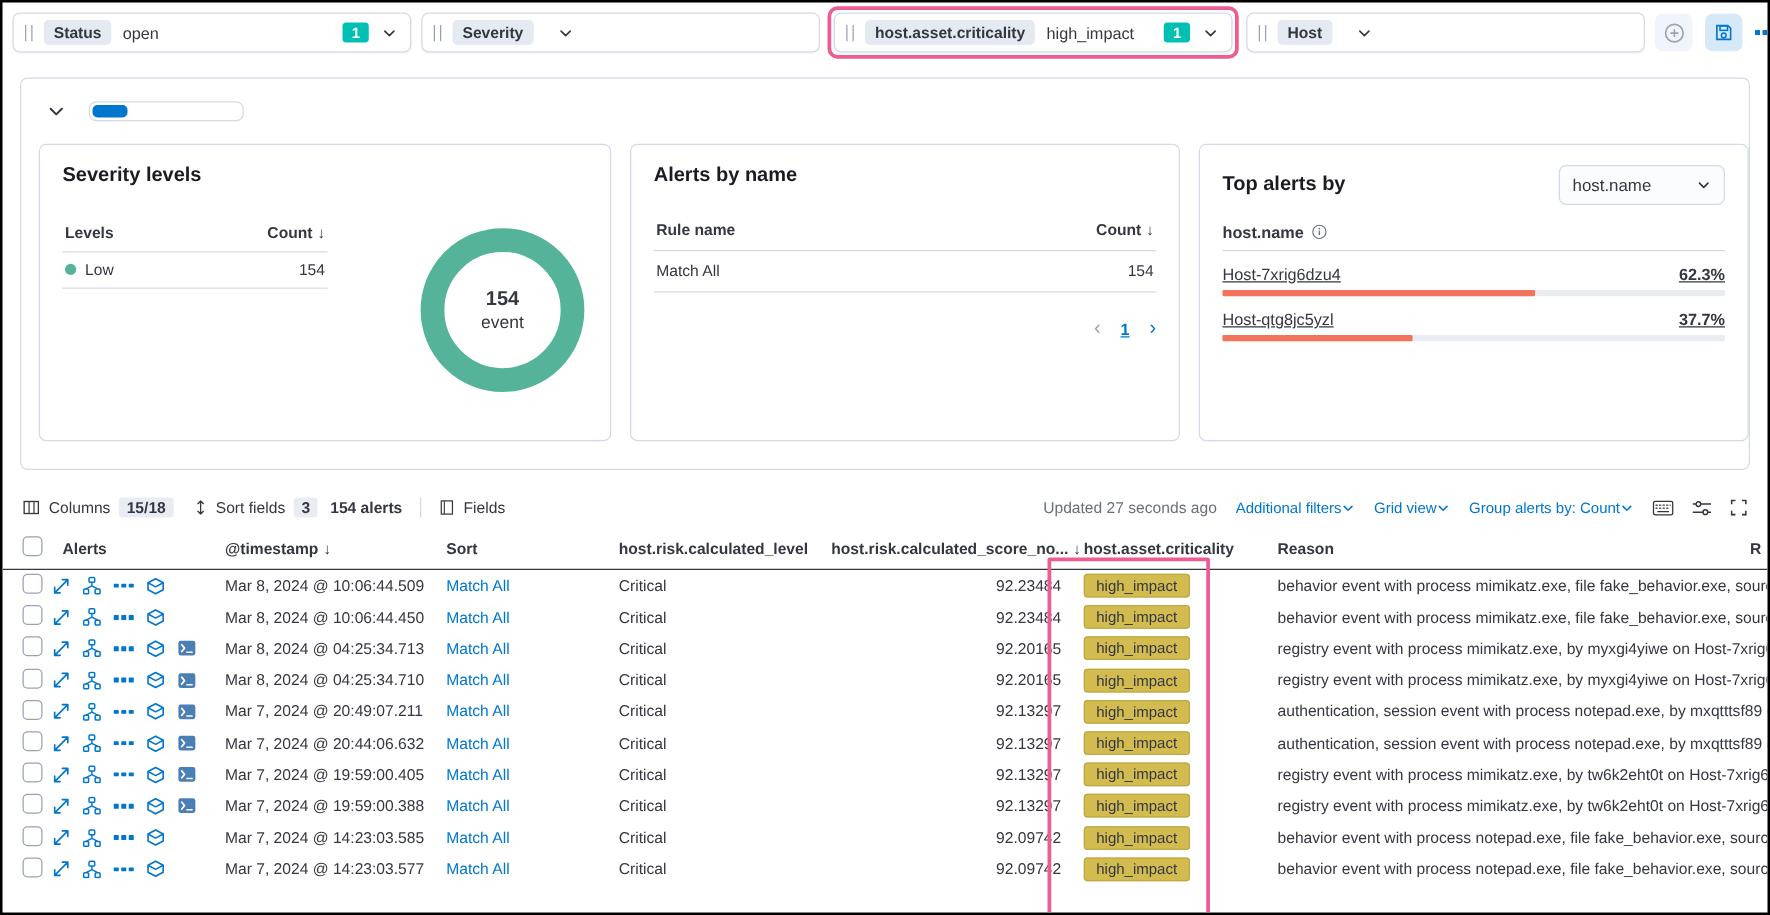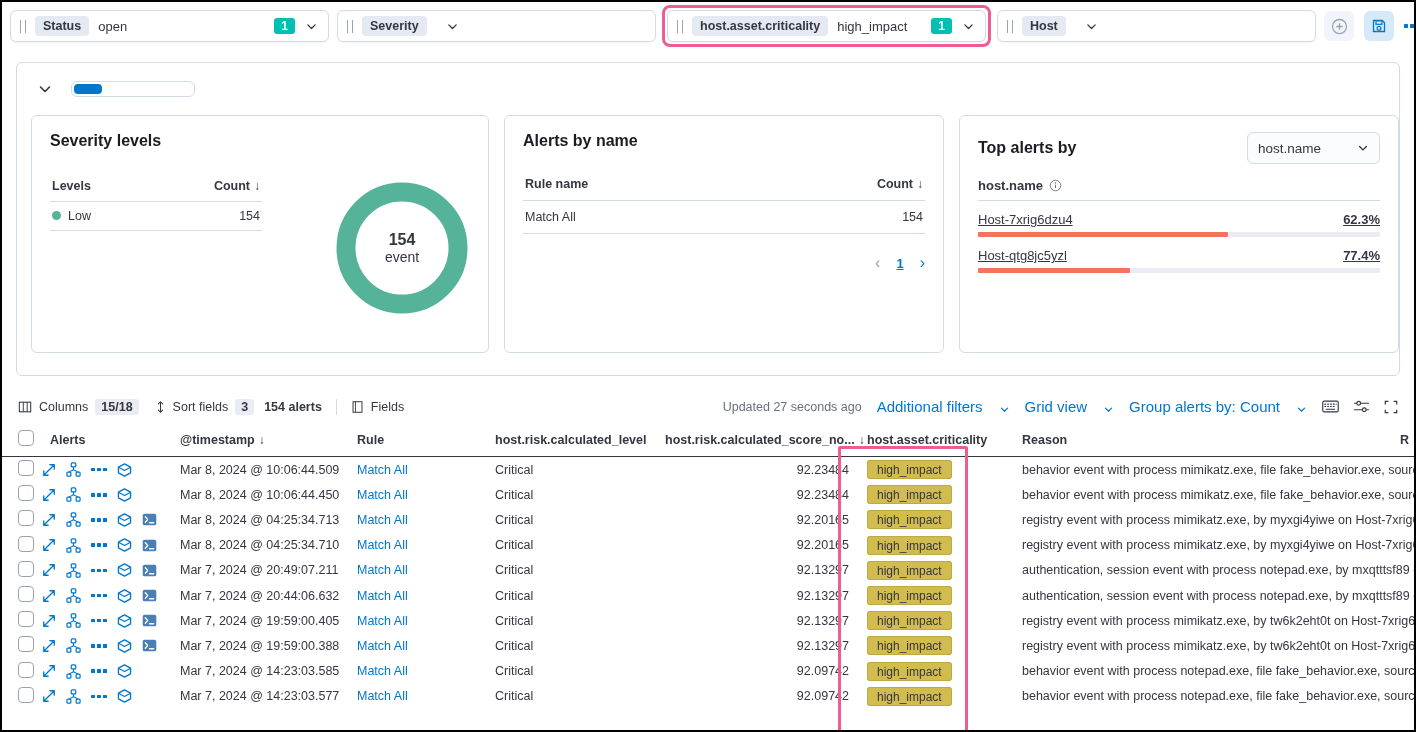--- a/index.html
+++ b/index.html
@@ -73,21 +73,21 @@
   .bar-track{height:5px; background:#E9EDF3; margin-top:5px; border-radius:1px;}
   .bar-fill{height:100%; background:var(--bar-orange); border-radius:1px;}
   
   .tbar{display:flex; align-items:center; margin:22px 16px 0 16px; font-size:12.5px;}
   .tbar .grp{display:flex; align-items:center; gap:7px;}
   .tbar .spacer{width:16px;}
   .mini-badge{background:#E9EDF3; border-radius:3px; padding:1px 6px; font-weight:700;}
   .vsep{width:1px; height:16px; background:var(--border); margin:0 14px;}
   .tbar-right{margin-left:auto; display:flex; align-items:center; gap:15px;}
   .muted{color:var(--subtle);}
-  .blue-link{color:var(--link-blue); font-size:15px; display:inline-flex; align-items:flex-end; gap:16px; cursor:pointer;}
+  .blue-link{color:var(--link-blue); font-size:12px; display:inline-flex; align-items:center; gap:0; cursor:pointer;}
   .alerts-count{font-weight:700; margin-left:10px;}
   
   .atable{margin-top:12px;}
   .thead{display:flex; align-items:center; padding:3px 0 7px 0; border-bottom:1px solid #343741; font-weight:700; font-size:12.5px;}
   .trow{display:flex; align-items:center; height:25.2px; font-size:12.5px;}
   .col-check{width:40px; padding-left:16px; flex:none;}
   .col-actions{width:130px; flex:none; display:flex; align-items:center; gap:10px;}
   .col-ts{width:177px; padding-left:8px; flex:none; white-space:nowrap;}
   .col-rule{width:118px; padding-left:8px; flex:none;}
   .col-level{width:170px; padding-left:8px; flex:none;margin-left:20px;}
@@ -270,21 +270,21 @@
       <span>Host-7xrig6dzu4</span>
       <span class="pct">62.3%</span>
     </div>
     <div class="bar-track">
       <div class="bar-fill" style="width: 62.3%;"></div>
     </div>
   </div>
           <div class="bar-item">
     <div class="bar-top">
       <span>Host-qtg8jc5yzl</span>
-      <span class="pct">77.4%</span>
+      <span class="pct">37.7%</span>
     </div>
     <div class="bar-track">
       <div class="bar-fill" style="width: 37.7%;"></div>
     </div>
   </div>
         </div>
     </div>
   </div>
 </div>
 
@@ -354,21 +354,21 @@
       </svg>
     </span>
   </div>
 </div>
 
 <div class="atable">
   <div class="thead">
     <div class="col-check"><span class="checkbox"></span></div>
     <div class="col-actions" style="padding-left:8px;">Alerts</div>
     <div class="col-ts"><span>@timestamp</span><span class="arrow-dn">↓</span></div>
-    <div class="col-rule">Rule</div>
+    <div class="col-rule">Sort</div>
     <div class="col-level">host.risk.calculated_level</div>
     <div class="col-score hdr">
         <span>host.risk.calculated_score_no...</span>
         <span class="arrow-dn">↓</span>
       </div>
     <div class="col-crit">host.asset.criticality</div>
     <div class="col-reason">Reason</div>
     <div class="col-r">R</div>
   </div>
   <div id="rows-mount">

